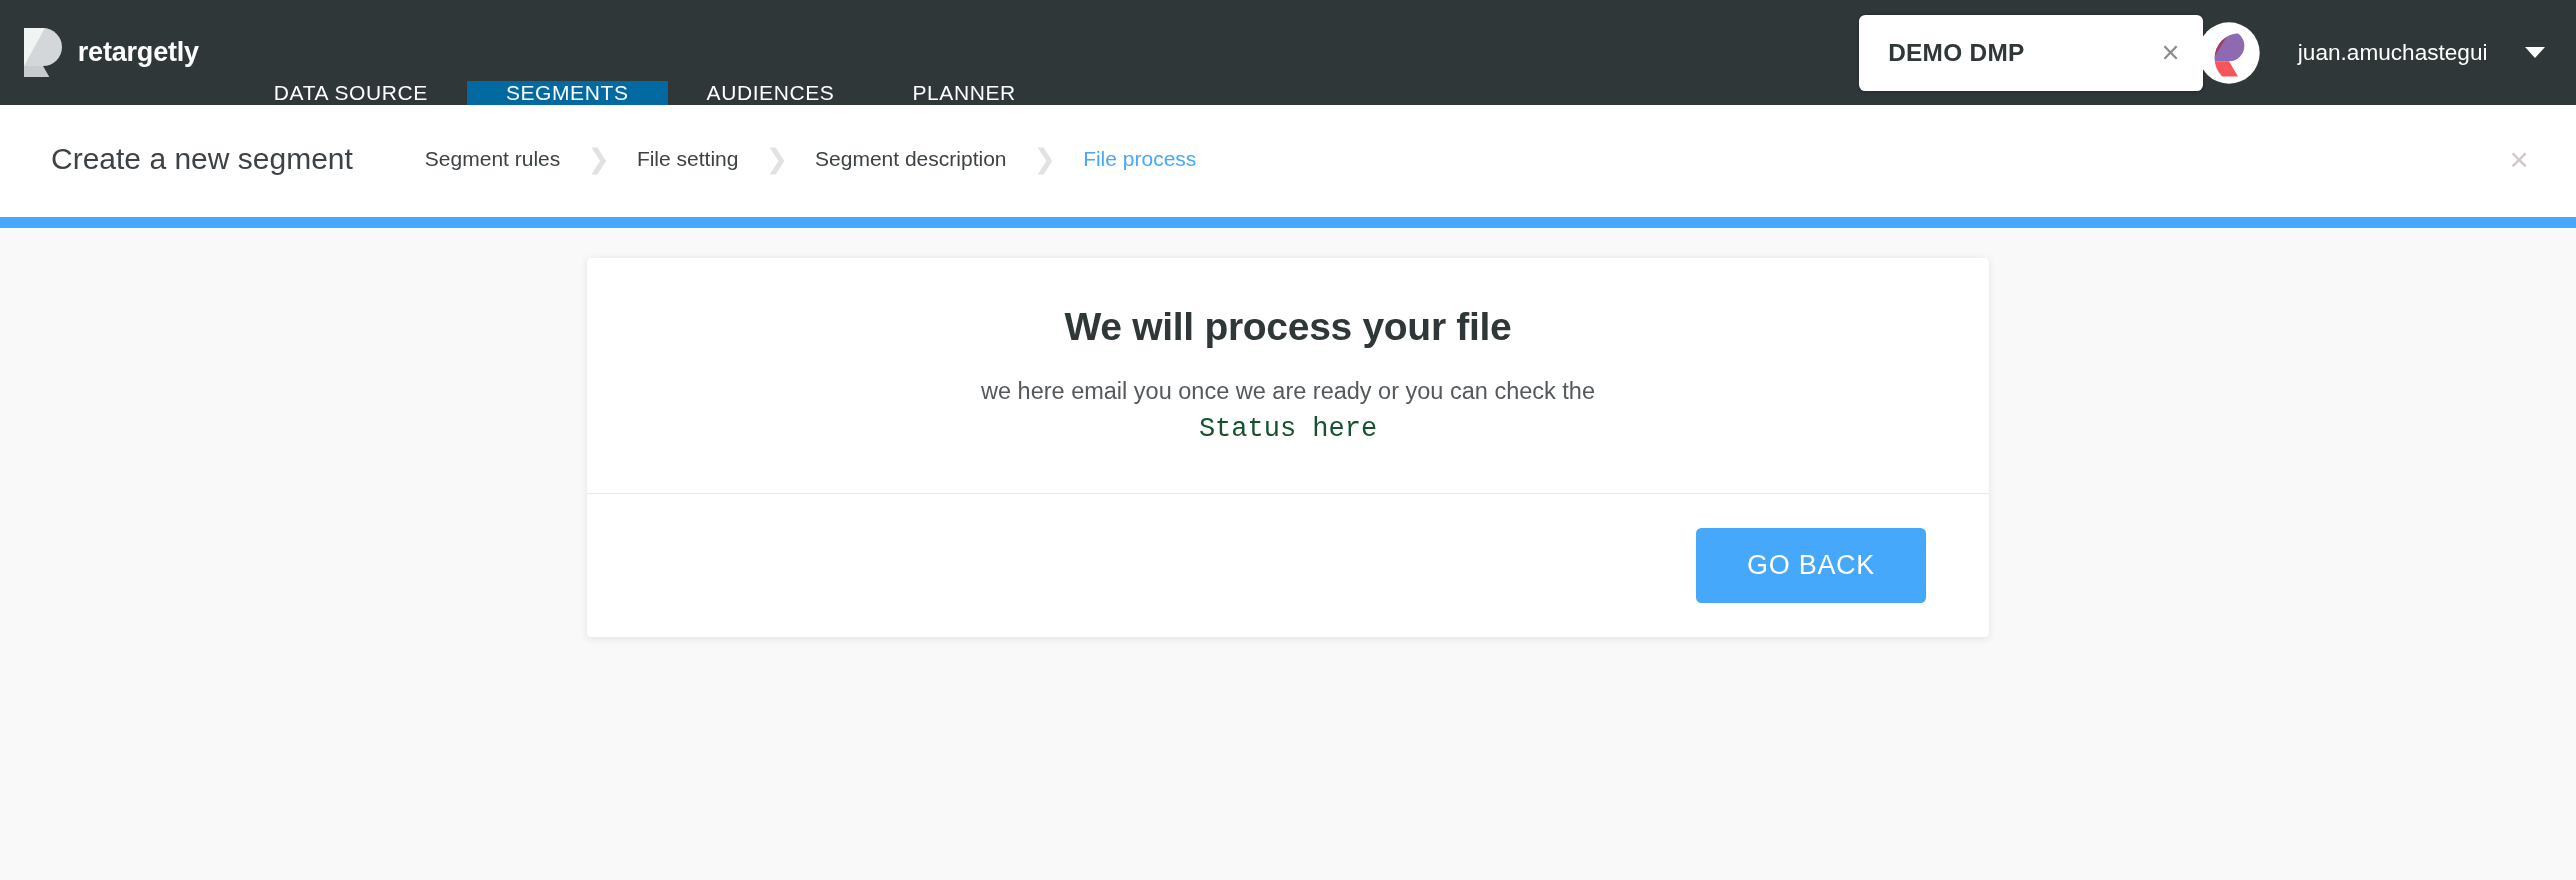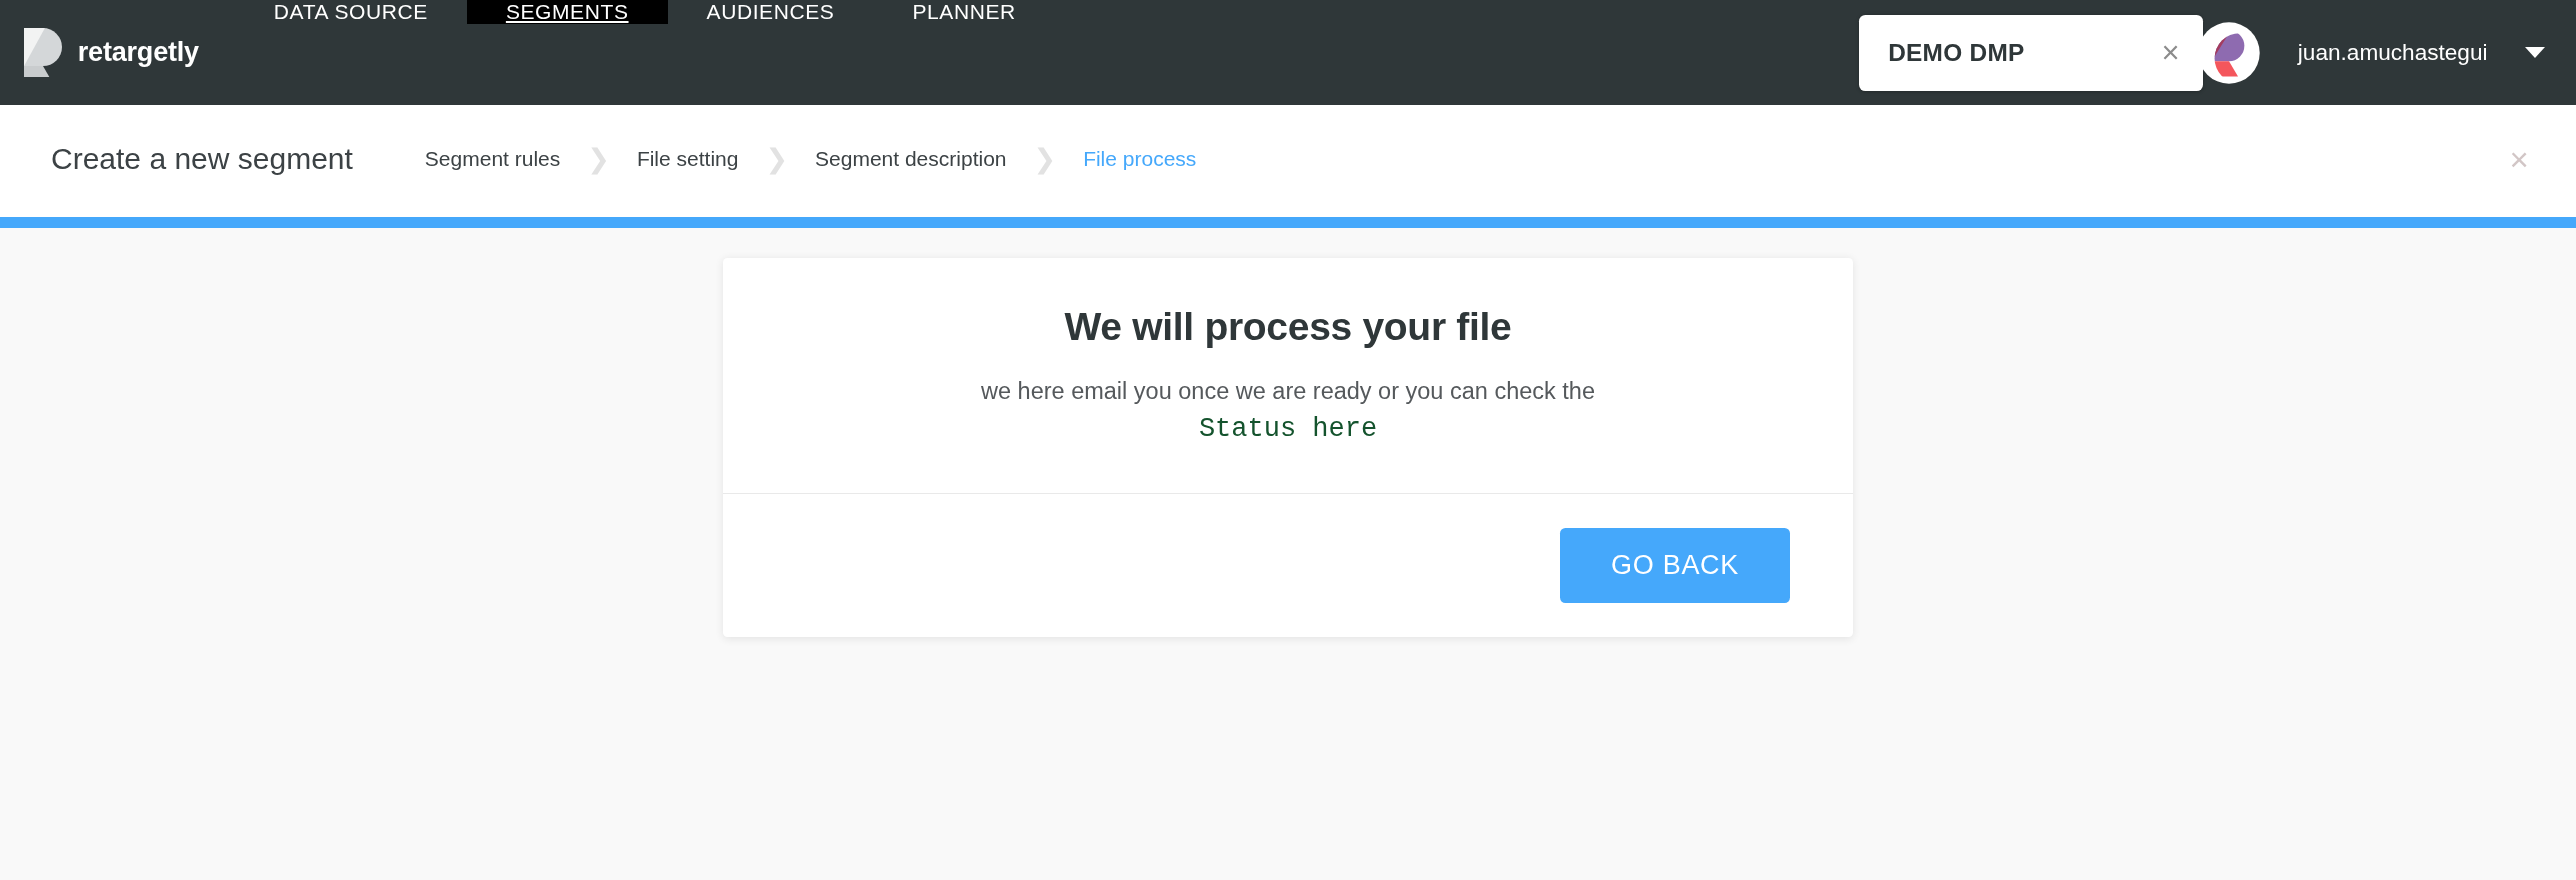--- a/index.html
+++ b/index.html
@@ -38,41 +38,40 @@
   .brand-name {
     color: #ffffff;
     font-size: 27px;
     font-weight: 700;
     letter-spacing: -0.2px;
     white-space: nowrap;
   }
 
   .nav-items {
     display: flex;
-    align-items: flex-start;
+    align-items: flex-end;
   }
 
   .nav-item {
     display: flex;
     align-items: center;
     justify-content: center;
     padding: 0 39px;
     color: #ffffff;
     font-size: 21px;
     letter-spacing: 0.6px;
     white-space: nowrap;
     cursor: pointer;
     background: transparent;
     border: none;
     font-family: "Liberation Sans", sans-serif;
   }
 
   .nav-item.active {
-    background: #000000;
-    text-decoration: underline;
+    background: #0369a1;
   }
 
   .nav-right {
     margin-left: auto;
     display: flex;
     align-items: center;
     padding-right: 31px;
     gap: 14px;
   }
 
@@ -195,21 +194,21 @@
   }
 
   
   .main {
     height: calc(881px - 105px - 112px - 11px);
     background: #f9f9f9;
     padding-top: 30px;
   }
 
   .card {
-    width: 1130px;
+    width: 1402px;
     margin: 0 auto;
     background: #ffffff;
     border-radius: 4.5px;
     box-shadow: 0 1.8px 9px rgba(0,0,0,0.09);
     overflow: hidden;
   }
 
   .card-body {
     padding: 47px 36px 49px 36px;
     text-align: center;

